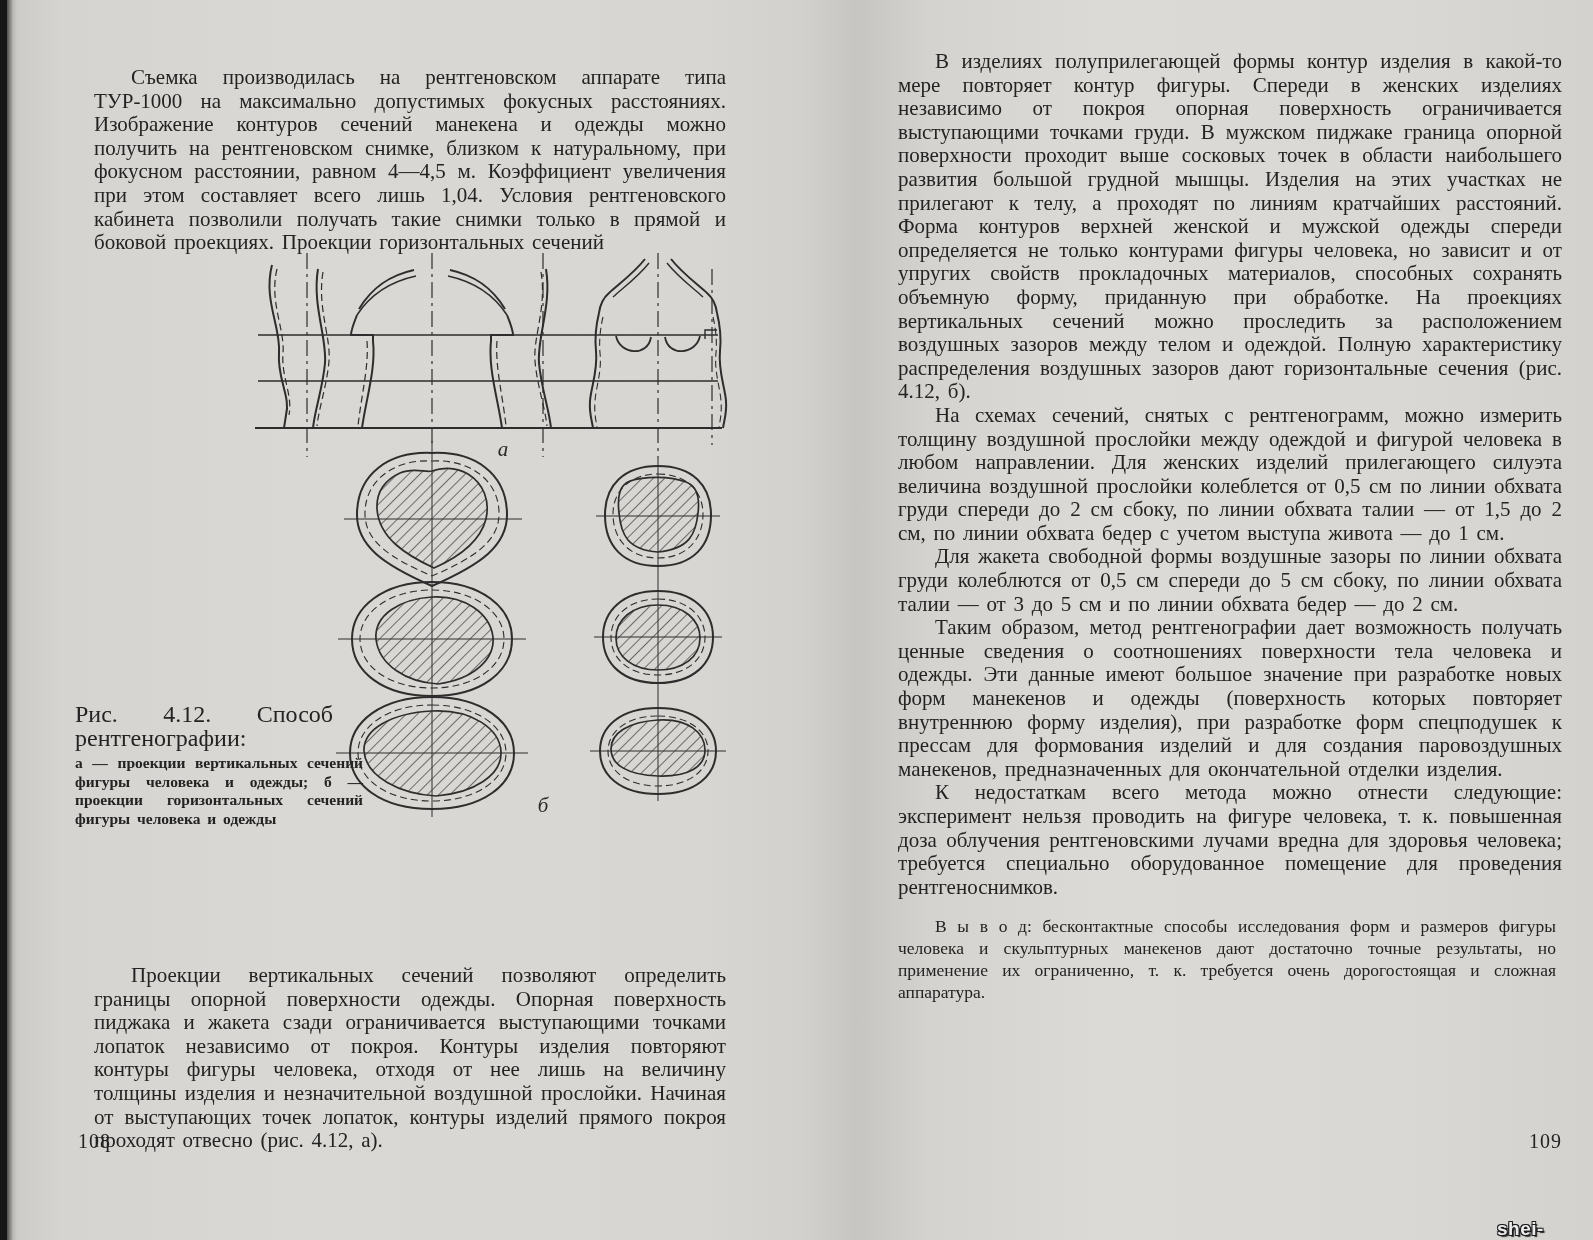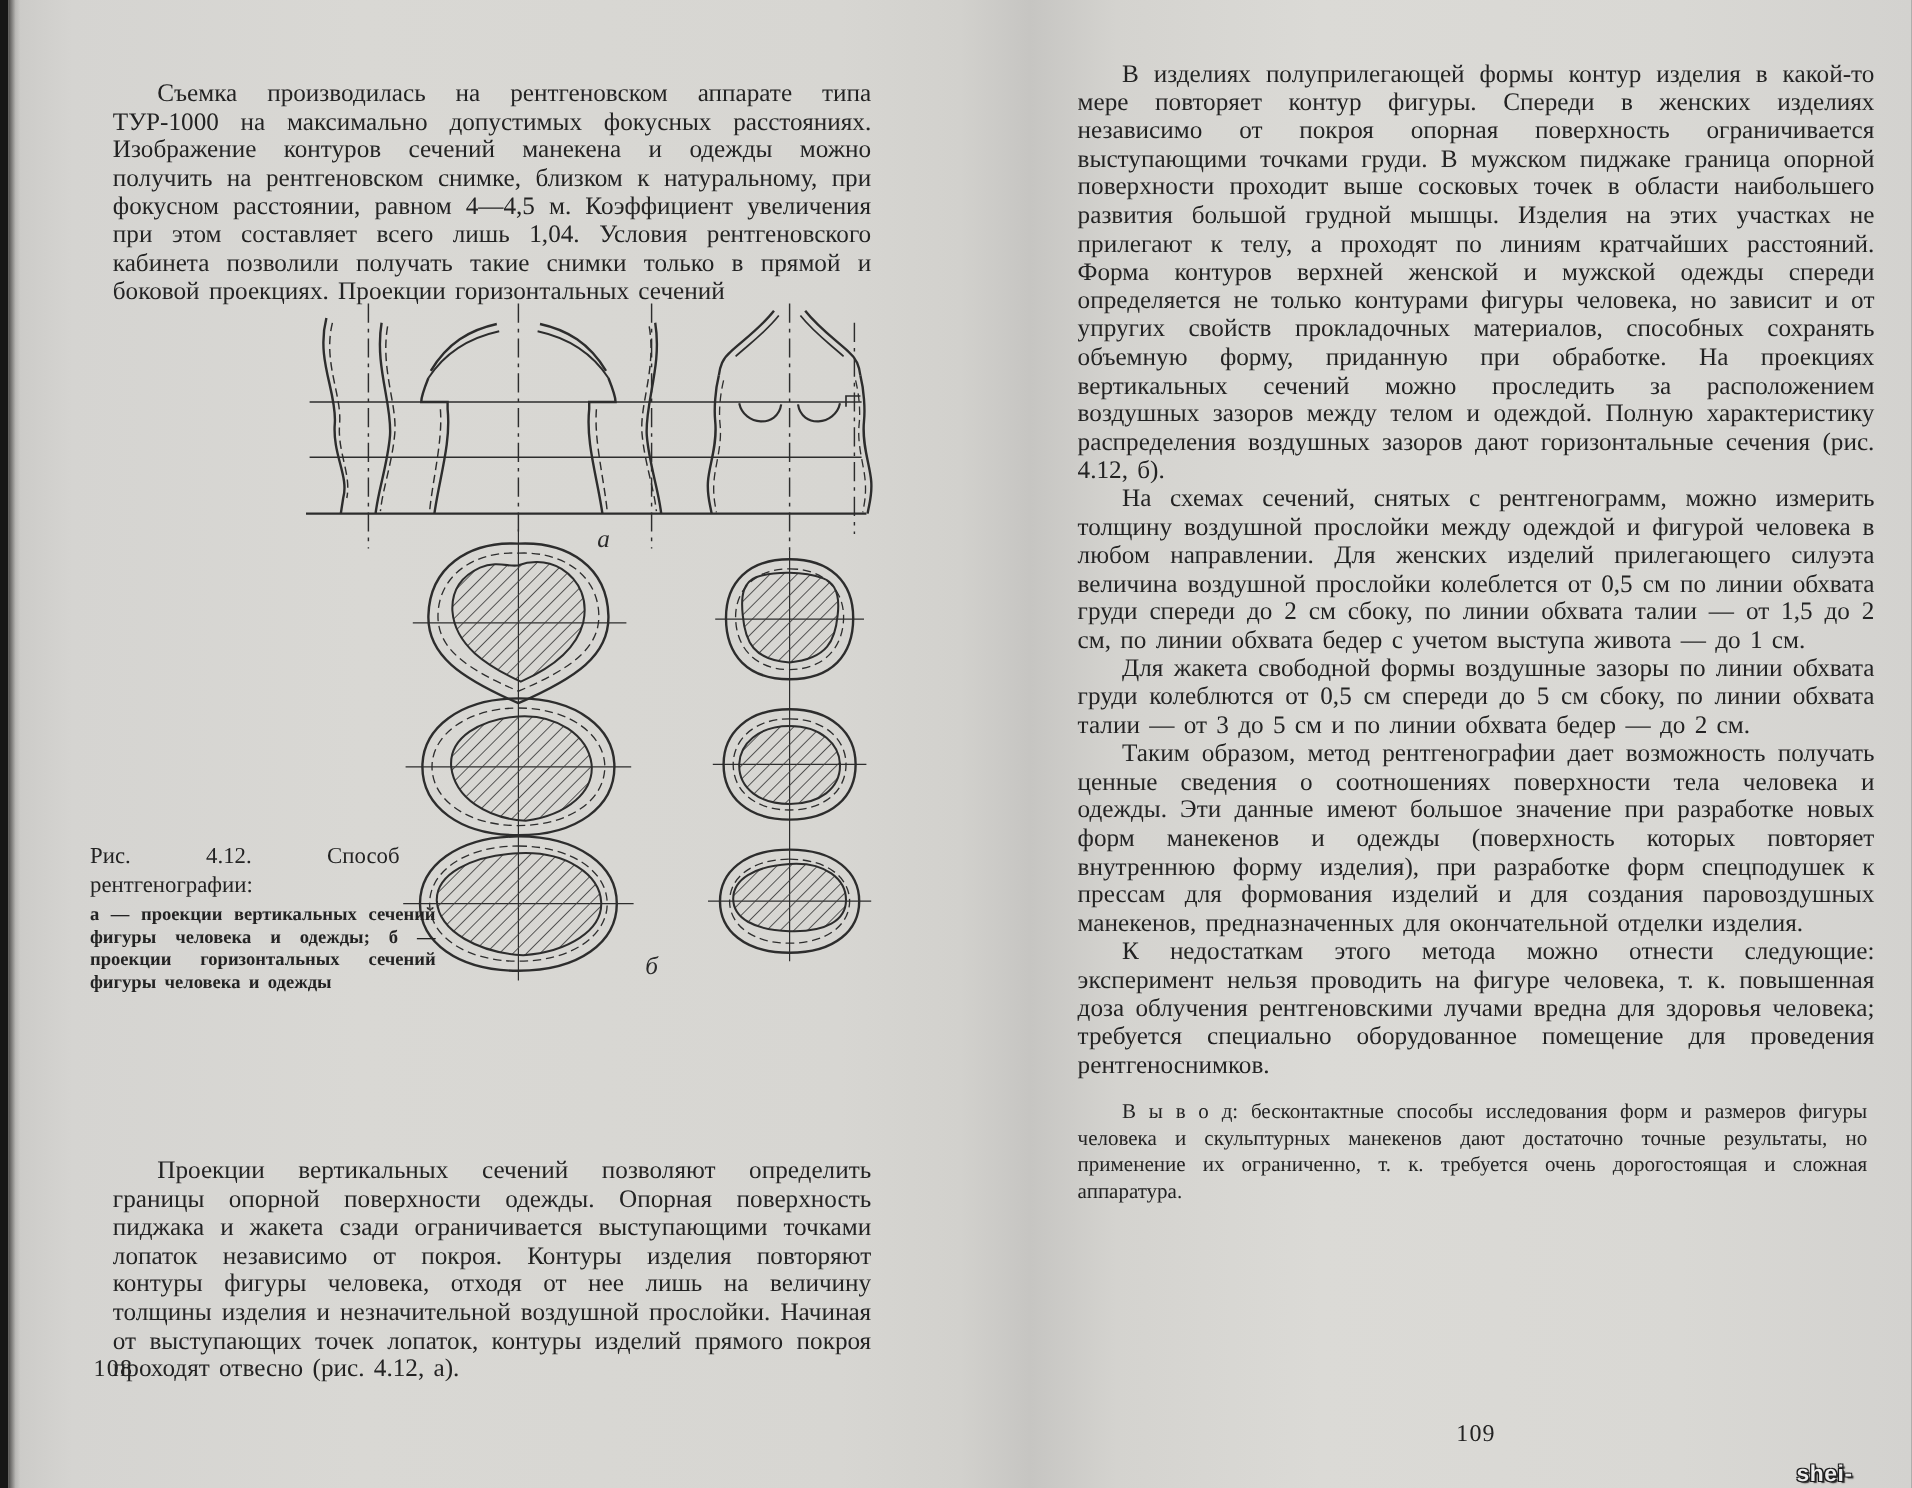--- a/index.html
+++ b/index.html
@@ -14,21 +14,21 @@
     font-family:"Liberation Serif", serif;
     color:#232323;
   }
   .edge-black{position:absolute;left:0;top:0;width:7px;height:1240px;background:#161616;}
   .edge-fade{position:absolute;left:7px;top:0;width:10px;height:1240px;
     background:linear-gradient(90deg,#4f4e4c,#b9b8b5 60%,rgba(215,214,210,0));}
   .block{position:absolute;}
   .para{font-size:21px;line-height:23.6px;text-align:justify;word-spacing:2.5px;margin:16px;}
   .indent{text-indent:37px;}
   .pageno{font-size:20px;letter-spacing:1px;}
-  .caption-title{font-size:19px;line-height:24px;text-align:justify;word-spacing:6px;margin:0 0 4px 0;}
+  .caption-title{font-size:24px;line-height:24px;text-align:justify;word-spacing:6px;margin:0 0 4px 0;}
   .caption-details{font-size:15.5px;line-height:18.6px;text-align:justify;word-spacing:3px;margin:0;font-weight:bold;}
   .rightcol .para{margin:0;}
   .concl{font-size:17.5px;line-height:21.8px;text-align:justify;word-spacing:1.5px;
     margin:17px 6px 0 0;text-indent:37px;}
   .watermark{
     position:absolute;left:1497px;top:1218px;
     font-family:"Liberation Sans", sans-serif;
     font-size:19px;font-weight:bold;letter-spacing:0.5px;
     color:#ececec;
     text-shadow:-1px -1px 0 #1c1c1c,1px -1px 0 #1c1c1c,-1px 1px 0 #1c1c1c,
@@ -152,21 +152,21 @@
     <p class="para indent">Проекции вертикальных сечений позволяют определить границы опорной поверхности одежды. Опорная поверхность пиджака и жакета сзади ограничивается выступающими точками лопаток независимо от покроя. Контуры изделия повторяют контуры фигуры человека, отходя от нее лишь на величину толщины изделия и незначительной воздушной прослойки. Начиная от выступающих точек лопаток, контуры изделий прямого покроя проходят отвесно (рис. 4.12, а).</p>
   </div>
 
   <div class="block pageno" style="left:78px;top:1130px;">108</div>
 
   <div class="block rightcol" style="left:898px;top:50px;width:664px;">
     <p class="para indent">В изделиях полуприлегающей формы контур изделия в какой-то мере повторяет контур фигуры. Спереди в женских изделиях независимо от покроя опорная поверхность ограничивается выступающими точками груди. В мужском пиджаке граница опорной поверхности проходит выше сосковых точек в области наибольшего развития большой грудной мышцы. Изделия на этих участках не прилегают к телу, а проходят по линиям кратчайших расстояний. Форма контуров верхней женской и мужской одежды спереди определяется не только контурами фигуры человека, но зависит и от упругих свойств прокладочных материалов, способных сохранять объемную форму, приданную при обработке. На проекциях вертикальных сечений можно проследить за расположением воздушных зазоров между телом и одеждой. Полную характеристику распределения воздушных зазоров дают горизонтальные сечения (рис. 4.12, б).</p>
     <p class="para indent">На схемах сечений, снятых с рентгенограмм, можно измерить толщину воздушной прослойки между одеждой и фигурой человека в любом направлении. Для женских изделий прилегающего силуэта величина воздушной прослойки колеблется от 0,5 см по линии обхвата груди спереди до 2 см сбоку, по линии обхвата талии — от 1,5 до 2 см, по линии обхвата бедер с учетом выступа живота — до 1 см.</p>
     <p class="para indent">Для жакета свободной формы воздушные зазоры по линии обхвата груди колеблются от 0,5 см спереди до 5 см сбоку, по линии обхвата талии — от 3 до 5 см и по линии обхвата бедер — до 2 см.</p>
     <p class="para indent">Таким образом, метод рентгенографии дает возможность получать ценные сведения о соотношениях поверхности тела человека и одежды. Эти данные имеют большое значение при разработке новых форм манекенов и одежды (поверхность которых повторяет внутреннюю форму изделия), при разработке форм спецподушек к прессам для формования изделий и для создания паровоздушных манекенов, предназначенных для окончательной отделки изделия.</p>
-    <p class="para indent">К недостаткам этого метода можно отнести следующие: эксперимент нельзя проводить на фигуре человека, т. к. повышенная доза облучения рентгеновскими лучами вредна для здоровья человека; требуется специально оборудованное помещение для проведения рентгеноснимков.</p>
+    <p class="para indent">К недостаткам всего метода можно отнести следующие: эксперимент нельзя проводить на фигуре человека, т. к. повышенная доза облучения рентгеновскими лучами вредна для здоровья человека; требуется специально оборудованное помещение для проведения рентгеноснимков.</p>
     <p class="concl">В ы в о д:  бесконтактные способы исследования форм и размеров фигуры человека и скульптурных манекенов дают достаточно точные результаты, но применение их ограниченно, т. к. требуется очень дорогостоящая и сложная аппаратура.</p>
   </div>
 
-  <div class="block pageno" style="left:898px;top:1184px;width:664px;text-align:center;">109</div>
+  <div class="block pageno" style="left:898px;top:1130px;width:664px;text-align:right;">109</div>
 
   <div class="watermark">shei-sama.ru</div>
 
 </div>
 
 </body></html>

